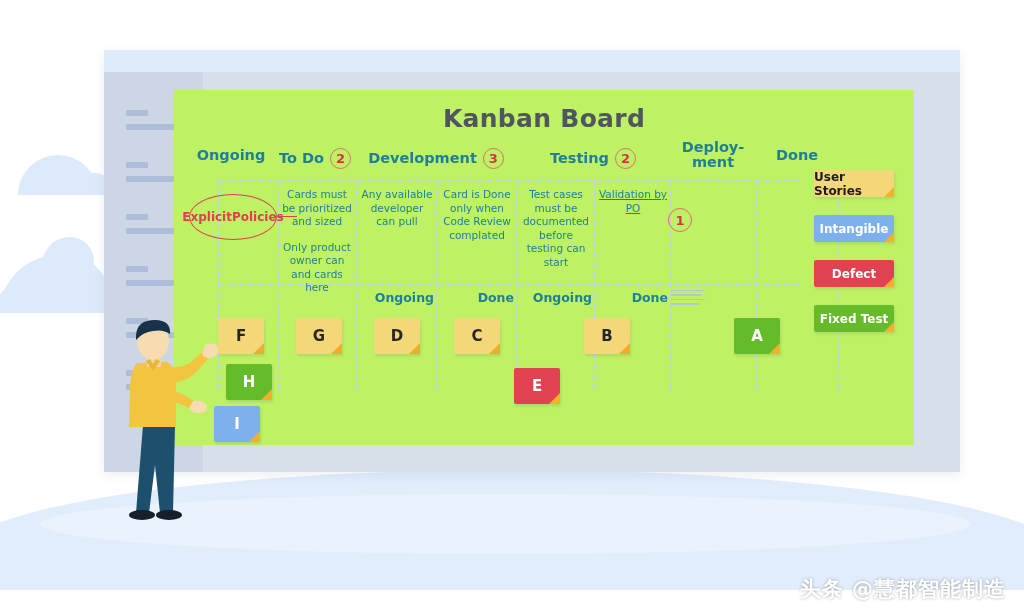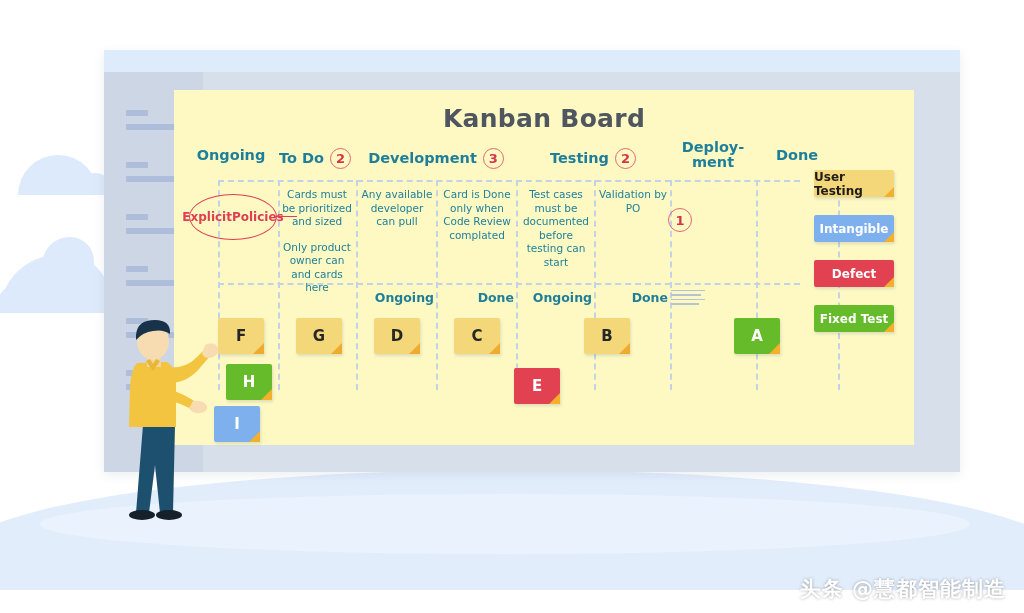--- a/index.html
+++ b/index.html
@@ -70,21 +70,21 @@
     height:6px; width:22px; background:#aebdd9; border-radius:1px;
   }
   .side-bar-long {
     height:6px; width:62px; background:#aebdd9; border-radius:1px; margin-top:8px;
   }
 
   
   #board {
     position:absolute; left:174px; top:90px;
     width:740px; height:355px;
-    background:#fef9c3;
+    background:#bef264;
   }
 
   #board-title {
     position:absolute; left:0; top:14px; width:100%;
     text-align:center;
     font-size:25px; font-weight:bold; color:#4f5660;
     letter-spacing:.3px;
   }
 
   
@@ -310,21 +310,21 @@
       <div class="v-dash" style="left: 420px;"></div>
       <div class="v-dash" style="left: 496px;"></div>
       <div class="v-dash" style="left: 582px;"></div>
       <div class="v-dash" style="left: 664px;"></div>
     </div>
   <div id="policy-cells">
       <div class="policy-cell" style="left: 106px; width: 74px;"><span>Cards must be prioritized and sized</span><span class="p2">Only product owner can and cards here</span></div>
       <div class="policy-cell" style="left: 186px; width: 74px;"><span>Any available developer can pull</span></div>
       <div class="policy-cell" style="left: 266px; width: 74px;"><span>Card is Done only when Code Review complated</span></div>
       <div class="policy-cell" style="left: 346px; width: 72px;"><span>Test cases must be documented before testing can start</span></div>
-      <div class="policy-cell" style="left: 424px; width: 70px;"><span>Validation by PO</span></div>
+      <div class="policy-cell" style="left: 424px; width: 70px; text-decoration: underline;"><span>Validation by PO</span></div>
     </div>
   <div id="substatus-row">
       <div class="substatus" style="left: 186px; width: 74px;">Ongoing</div>
       <div class="substatus" style="left: 266px; width: 74px;">Done</div>
       <div class="substatus" style="left: 346px; width: 72px;">Ongoing</div>
       <div class="substatus" style="left: 424px; width: 70px;">Done</div>
     </div>
 
   <div id="deployment-wip" style="left: 494px;">1</div>
 
@@ -375,21 +375,21 @@
 
   <div id="motion-lines" style="left:497px; top:200px; width:34px;">
     <span style="width:34px;"></span>
       <span style="width:30px;"></span>
       <span style="width:34px;"></span>
       <span style="width:28px;"></span>
   </div>
 
   <div id="legend">
       <div class="legend-item yellow">
-        <span>User Testing</span>
+        <span>User Stories</span>
         <span class="corner"></span>
       </div>
       <div class="legend-item blue">
         <span>Intangible</span>
         <span class="corner"></span>
       </div>
       <div class="legend-item red">
         <span>Defect</span>
         <span class="corner"></span>
       </div>

